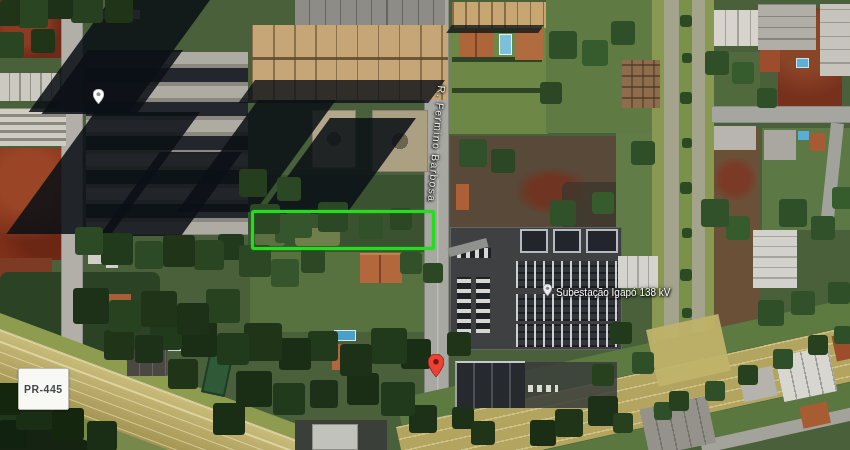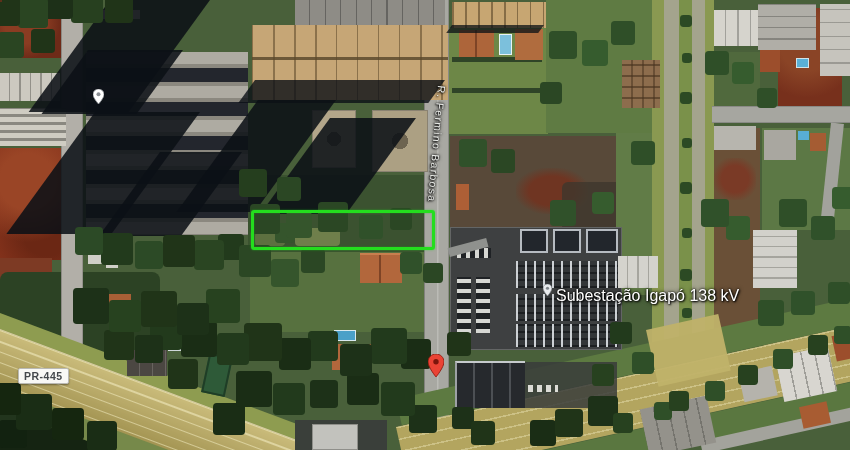--- a/index.html
+++ b/index.html
@@ -39,21 +39,21 @@
     642px 152px 0 11px #2f4f28,716px 62px 0 11px #2f4f28,742px 72px 0 10px #365c2e,766px 97px 0 9px #2f4f28,
     714px 212px 0 13px #30512a,737px 227px 0 11px #365c2e,792px 212px 0 13px #2f4f28,822px 227px 0 11px #30512a,
     842px 197px 0 10px #365c2e,770px 312px 0 12px #2f4f28,802px 302px 0 11px #30512a,838px 292px 0 10px #2f4f28;}
   #trees-strip{box-shadow:
     602px 374px 0 10px #27411f,642px 362px 0 10px #2f4f28,678px 400px 0 9px #27411f,714px 390px 0 9px #2f4f28,
     747px 374px 0 9px #27411f,782px 358px 0 9px #2f4f28,817px 344px 0 9px #27411f,842px 334px 0 8px #2f4f28,
     622px 422px 0 9px #27411f,662px 410px 0 8px #2f4f28,
     685px 20px 0 5px #2c4a24,686px 57px 0 4px #2c4a24,685px 97px 0 5px #2c4a24,686px 142px 0 4px #2c4a24,
     685px 187px 0 5px #2c4a24,686px 232px 0 4px #2c4a24,685px 274px 0 5px #2c4a24,686px 312px 0 4px #2c4a24;}
   .shield{position:absolute;background:#f8f8f5;border:1px solid #b9b9b4;border-radius:2px;
-          color:#44484c;font-weight:bold;font-size:10.5px;letter-spacing:.5px;padding:1px 5px;
+          color:#44484c;font-weight:bold;font-size:10.5px;letter-spacing:.5px;padding:14px 5px;
           box-shadow:0 1px 2px rgba(0,0,0,.4);}
   .grect{position:absolute;border:3px solid #24dd1e;border-radius:3px;
          box-shadow:0 0 2px rgba(30,220,30,.6), inset 0 0 2px rgba(30,200,30,.5);}
 </style>
 </head>
 <body>
 
 <div id="stage">
 
   <div class="p" style="left:0;top:0;width:62px;height:58px;background:radial-gradient(circle at 40% 40%,#8a3c22 0 40%,transparent 70%),#6e2a18;"></div>
@@ -195,21 +195,21 @@
   </div>
 
   <div class="lbl" style="left:448px;top:86px;width:125px;font-size:10.5px;letter-spacing:1.3px;color:#eceeea;transform:rotate(95deg);transform-origin:0 0;">R. Fermino Barbosa</div>
 
   <div class="pin" style="left:543px;top:282px;">
     <svg width="9" height="12" viewBox="0 0 11 15">
         <path d="M5.5 0C2.5 0 0 2.4 0 5.4 0 9 5.5 15 5.5 15S11 9 11 5.4C11 2.4 8.5 0 5.5 0z" fill="#e8eaed" stroke="#80868b" stroke-width="0.8"></path>
         <circle cx="5.5" cy="5.3" r="2" fill="#80868b"></circle>
       </svg>
   </div>
-  <div class="lbl" style="left:556px;top:287px;font-size:16px;">Subestação Igapó 138 kV</div>
+  <div class="lbl" style="left:556px;top:287px;font-size:10px;">Subestação Igapó 138 kV</div>
 
   <div class="pin" style="left:428px;top:354px;">
     <svg width="16" height="23" viewBox="0 0 16 23">
         <path d="M8 0C3.6 0 0 3.5 0 7.9 0 13.2 8 23 8 23s8-9.8 8-15.1C16 3.5 12.4 0 8 0z" fill="#ea4335" stroke="#8f1d12" stroke-width="0.9"></path>
         <circle cx="8" cy="7.7" r="2.7" fill="#7c150c"></circle>
       </svg>
   </div>
 
   <div class="shield" style="left:18px;top:368px;">PR-445</div>
 

